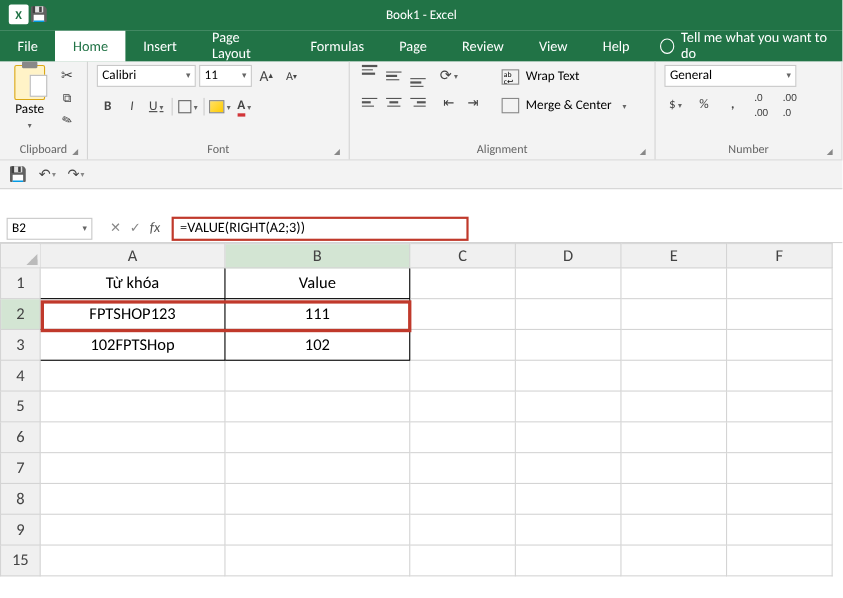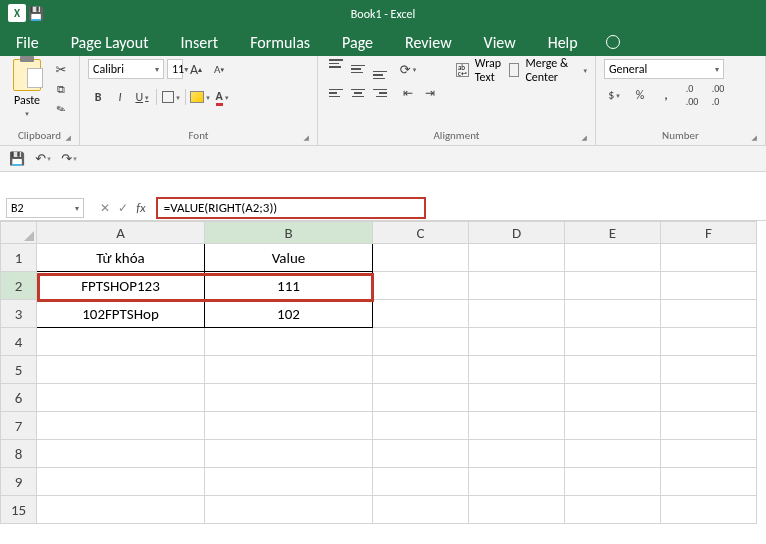--- a/index.html
+++ b/index.html
@@ -5,21 +5,21 @@
 * { margin: 0; padding: 0; box-sizing: border-box; font-family: "Segoe UI", Calibri, sans-serif; }
 body { background: #fff; width: 766px; height: 544px; overflow: hidden; font-size: 12px; }
 
 
 .titlebar { background: #217346; height: 28px; display: flex; align-items: center; justify-content: center; color: #fff; font-size: 12px; }
 .titlebar-left { position: absolute; left: 8px; top: 4px; display: flex; gap: 2px; align-items: center; }
 .win-icon { width: 18px; height: 18px; background: #fff; color: #217346; display: flex; align-items: center; justify-content: center; font-size: 11px; font-weight: bold; border-radius: 2px; }
 .save-ico { color: #fff; font-size: 13px; }
 
 
-.tabs { background: #217346; height: 28px; display: flex; align-items: stretch; color: #fff; font-size: 16px; }
+.tabs { background: #217346; height: 28px; display: flex; align-items: stretch; color: #fff; font-size: 13px; }
 .tab { padding: 0 16px; display: flex; align-items: center; cursor: pointer; }
 .tab.active { background: #fff; color: #217346; }
 .tell-me { display: flex; align-items: center; gap: 6px; padding: 0 12px; }
 .bulb { width: 14px; height: 14px; border: 1.5px solid #fff; border-radius: 50%; position: relative; }
 
 
 .ribbon { background: #f3f3f3; border-bottom: 1px solid #d4d4d4; height: 90px; display: flex; }
 .group { border-right: 1px solid #d4d4d4; padding: 3px 8px 0 8px; display: flex; flex-direction: column; justify-content: space-between; }
 .group-body { display: flex; gap: 6px; align-items: flex-start; flex: 1; }
 .group-label { font-size: 11px; color: #666; text-align: center; padding: 2px 0 3px 0; position: relative; }
@@ -30,31 +30,31 @@
 .paste-ico::before { content: ""; position: absolute; top: -4px; left: 6px; width: 14px; height: 6px; background: #888; border-radius: 1px; }
 .paste-ico::after { content: ""; position: absolute; bottom: 2px; right: -3px; width: 14px; height: 18px; background: #fff; border: 1px solid #bbb; }
 .mini-col { display: flex; flex-direction: column; gap: 4px; padding-top: 2px; }
 .mini-btn { width: 18px; height: 16px; display: flex; align-items: center; justify-content: center; font-size: 11px; cursor: pointer; color: #444; }
 .scissors { font-size: 13px; }
 .brush { transform: rotate(-20deg); }
 
 .combo { background: #fff; border: 1px solid #c8c8c8; height: 20px; display: flex; align-items: center; padding: 0 4px; font-size: 12px; justify-content: space-between; }
 .combo .arr { font-size: 8px; color: #666; }
 .font-row { display: flex; gap: 3px; align-items: center; }
-.font-name { width: 76px; }
-.font-size { width: 16px; }
+.font-name { width: 90px; }
+.font-size { width: 48px; }
 .btn-row { display: flex; gap: 2px; margin-top: 4px; }
 .rbtn { min-width: 20px; height: 20px; display: flex; align-items: center; justify-content: center; font-size: 12px; cursor: pointer; color: #444; position: relative; }
 .rbtn.drop::after { content: "▾"; font-size: 7px; margin-left: 2px; color: #666; }
 .underline { text-decoration: underline; }
 .font-color { border-bottom: 3px solid #d13438; height: 17px; font-weight: bold; }
 .fill-color { width: 14px; height: 12px; border: 1px solid #888; background: linear-gradient(135deg,#ffe066,#ffcc00); }
 .align-btn { display: flex; flex-direction: column; justify-content: center; gap: 2px; padding: 0 3px; cursor: pointer; }
 .align-btn span { height: 1.5px; background: #555; }
-.wrap-merge { display: flex; flex-direction: row; gap: 4px; margin-left: 10px; }
+.wrap-merge { display: flex; flex-direction: column; gap: 4px; margin-left: 10px; }
 .wm-btn { display: flex; align-items: center; gap: 6px; font-size: 12px; cursor: pointer; height: 22px; }
 .wm-ico { width: 16px; height: 14px; border: 1px solid #888; position: relative; }
 .orient { font-size: 13px; }
 .num-row { display: flex; gap: 6px; }
 
 
 .qat { background: #f3f3f3; height: 26px; border-bottom: 1px solid #d4d4d4; display: flex; align-items: center; padding: 0 6px; gap: 4px; }
 .qat-btn { width: 22px; height: 20px; display: flex; align-items: center; justify-content: center; cursor: pointer; color: #444; font-size: 13px; }
 .qat-btn.drop::after { content: "▾"; font-size: 7px; margin-left: 1px; color: #888; }
 
@@ -92,29 +92,31 @@
 <div class="titlebar">
   <div class="titlebar-left">
     <div class="win-icon">X</div>
     <span class="save-ico">💾</span>
   </div>
   <span>Book1 - Excel</span>
 </div>
 
 <div class="tabs">
   <div class="tab">File</div>
+  <div class="tab active">Home</div>
+  <div class="tab">Insert</div>
   <div class="tab">Page Layout</div>
-  <div class="tab">Insert</div>
   <div class="tab">Formulas</div>
   <div class="tab">Page</div>
   <div class="tab">Review</div>
   <div class="tab">View</div>
   <div class="tab">Help</div>
   <div class="tell-me">
     <div class="bulb"></div>
+    <span>Tell me what you want to do</span>
   </div>
 </div>
 
 <div class="ribbon">
 
   <div class="group" style="width:80px">
     <div class="group-body">
       <div class="paste-btn">
         <div class="paste-ico"></div>
         <span>Paste</span>

